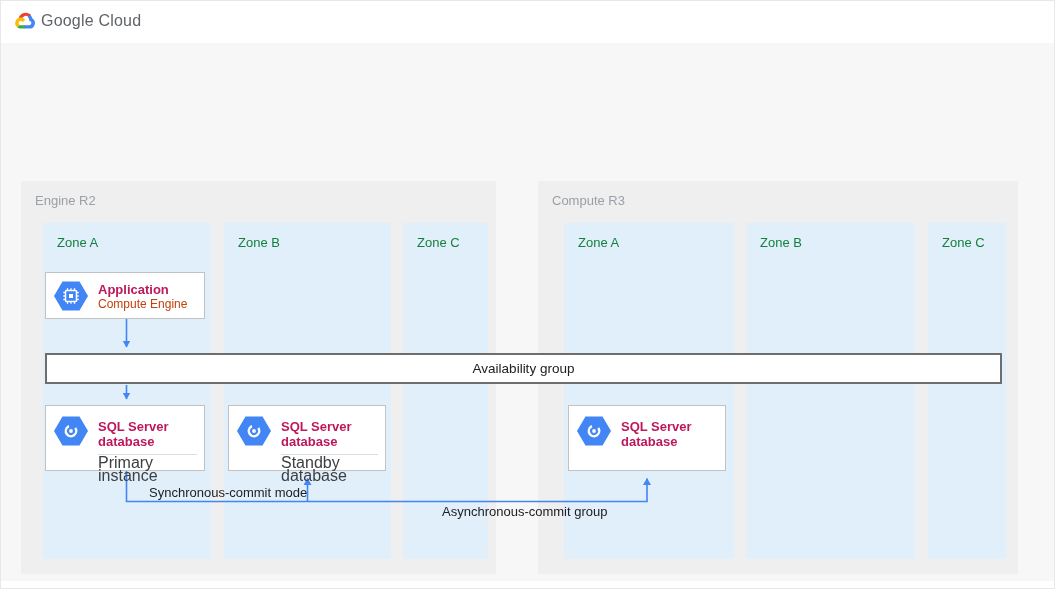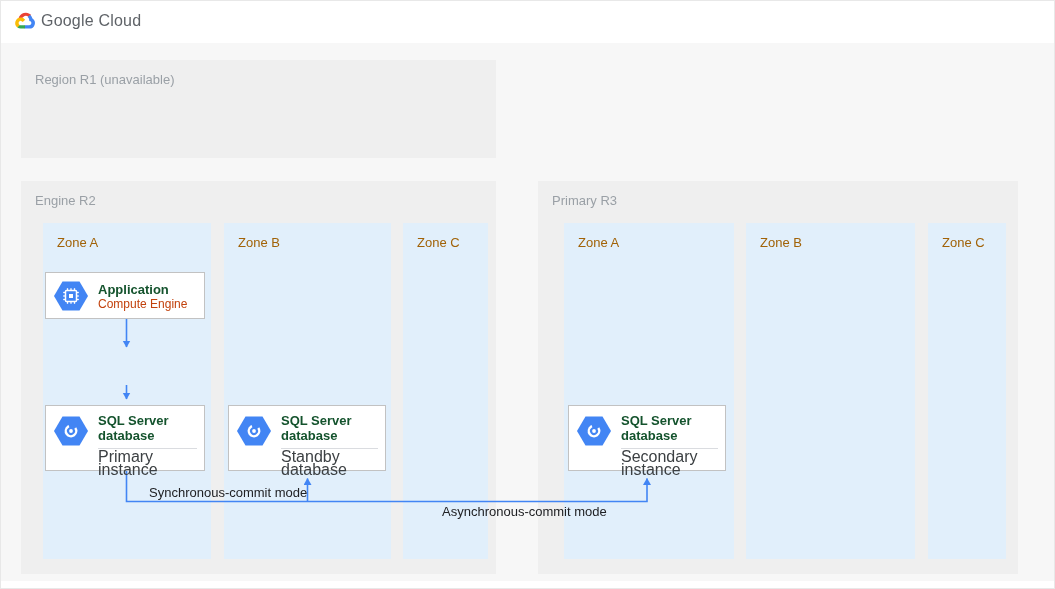--- a/index.html
+++ b/index.html
@@ -12,37 +12,37 @@
   
   .header { position:absolute; left:0; top:0; width:1055px; height:42px; background:#ffffff; }
   .logo { position:absolute; left:13px; top:11px; width:23px; height:19px; }
   .brand { position:absolute; left:40px; top:11px; font-size:16px; color:#5f6368; letter-spacing:.2px; }
   
   .board { position:absolute; left:0; top:42px; width:1055px; height:538px; background:#f7f7f7; }
   
   .region { position:absolute; background:#efefef; }
   .region-label { position:absolute; left:14px; top:12px; font-size:13px; color:#9aa0a6; }
   .zone { position:absolute; background:#e1effb; }
-  .zone-label { position:absolute; left:14px; top:12px; font-size:13px; color:#a16207; }
+  .zone-label { position:absolute; left:14px; top:12px; font-size:13px; color:#15803d; }
   #region-r1 { left:20px; top:59px; width:475px; height:98px; }
   #region-r2 { left:20px; top:180px; width:475px; height:393px; }
   #region-r3 { left:537px; top:180px; width:480px; height:393px; }
   #zone-r2-a { left:42px;  top:222px; width:168px; height:336px; }
   #zone-r2-b { left:223px; top:222px; width:167px; height:336px; }
   #zone-r2-c { left:402px; top:222px; width:85px;  height:336px; }
   #zone-r3-a { left:563px; top:222px; width:170px; height:336px; }
   #zone-r3-b { left:745px; top:222px; width:169px; height:336px; }
   #zone-r3-c { left:927px; top:222px; width:78px;  height:336px; }
   
   .node {
     position:absolute; background:#ffffff; border:1px solid #c2c2c2; z-index:10;
   }
   .node .hexicon { position:absolute; left:8px; width:34px; height:30px; }
-  .node .content { position:absolute; left:52px; top:7px; right:7px; }
-  .node .title { font-size:13px; font-weight:bold; color:#14532d; line-height:15px; }
+  .node .content { position:absolute; left:52px; top:13px; right:7px; }
+  .node .title { font-size:13px; font-weight:bold; color:#be185d; line-height:15px; }
   .node .subtitle { font-size:12px; color:#c2410c; line-height:15px; }
   .node .instance {
     font-size:16px; color:#3c4043; border-top:1px solid #dadce0;
     margin-top:5px; padding-top:1px; line-height:13px;
   }
   #node-application { left:44px; top:271px; width:160px; height:47px; }
   #node-application .hexicon { top:8px; }
   #node-application .content { top:9px; }
   #node-sql-primary   { left:44px;  top:404px; width:160px; height:66px; }
   #node-sql-standby   { left:227px; top:404px; width:158px; height:66px; }
@@ -71,39 +71,36 @@
       <path fill="#EA4335" d="M15.27 5.34h.63l1.8-1.8.09-.76A8.1 8.1 0 0 0 4.62 6.73c.19-.08.6-.19.6-.19l3.6-.59s.18-.3.28-.29a4.5 4.5 0 0 1 6.17-.32z"></path>
       <path fill="#4285F4" d="M19.32 6.74a8.1 8.1 0 0 0-2.44-3.94l-2.53 2.53a4.5 4.5 0 0 1 1.66 3.57v.45a2.25 2.25 0 1 1 0 4.5h-4.5l-.45.45v2.7l.45.45h4.5a5.85 5.85 0 0 0 3.31-10.71z"></path>
       <path fill="#34A853" d="M7 17.44h4.5v-3.59H7a2.2 2.2 0 0 1-.93-.2l-.64.2-1.8 1.8-.16.6A5.8 5.8 0 0 0 7 17.45z"></path>
       <path fill="#FBBC05" d="M7 5.75a5.85 5.85 0 0 0-3.53 10.49l2.61-2.61A2.25 2.25 0 1 1 9.06 10.65l2.61-2.61A5.84 5.84 0 0 0 7 5.75z"></path>
     </svg>
     <div class="brand">Google Cloud</div>
   </div>
 
   <div class="board"></div>
 
-  <div class="region" id="region-r1">
-    <div class="region-label">Region R1 (unavailable)</div>
-  </div>
 
   <div class="region" id="region-r2">
     <div class="region-label">Engine R2</div>
   </div>
   <div class="zone" id="zone-r2-a">
     <div class="zone-label">Zone A</div>
   </div>
   <div class="zone" id="zone-r2-b">
     <div class="zone-label">Zone B</div>
   </div>
   <div class="zone" id="zone-r2-c">
     <div class="zone-label">Zone C</div>
   </div>
 
   <div class="region" id="region-r3">
-    <div class="region-label">Primary R3</div>
+    <div class="region-label">Compute R3</div>
   </div>
   <div class="zone" id="zone-r3-a">
     <div class="zone-label">Zone A</div>
   </div>
   <div class="zone" id="zone-r3-b">
     <div class="zone-label">Zone B</div>
   </div>
   <div class="zone" id="zone-r3-c">
     <div class="zone-label">Zone C</div>
   </div>
@@ -113,22 +110,25 @@
       <marker id="arrow" markerUnits="userSpaceOnUse" markerWidth="10" markerHeight="10" refX="6.5" refY="4" orient="auto">
         <path d="M0,0 L7,4 L0,8 z" fill="#4285F4"></path>
       </marker>
     </defs>
     <line x1="125.5" y1="318" x2="125.5" y2="346" stroke="#4285F4" stroke-width="1.6" marker-end="url(#arrow)"></line>
     <line x1="125.5" y1="384" x2="125.5" y2="398" stroke="#4285F4" stroke-width="1.6" marker-end="url(#arrow)"></line>
     <path d="M125.5,470 V500.5 H646 V477.5" fill="none" stroke="#4285F4" stroke-width="1.6" marker-end="url(#arrow)"></path>
     <path d="M306.5,500.5 V477.5" fill="none" stroke="#4285F4" stroke-width="1.6" marker-end="url(#arrow)"></path>
   </svg>
   <div class="edge-label" id="label-sync">Synchronous-commit mode</div>
-  <div class="edge-label" id="label-async">Asynchronous-commit mode</div>
+  <div class="edge-label" id="label-async">Asynchronous-commit group</div>
 
+  <div id="availability-bar">
+    <span class="bar-label">Availability group</span>
+  </div>
 
   <div class="node" id="node-application">
     <svg class="hexicon" viewBox="0 0 34 30">
       <polygon points="8.5,0.5 25.5,0.5 34,15 25.5,29.5 8.5,29.5 0,15" fill="#4285F4"></polygon>
       <rect x="11.5" y="9.5" width="11" height="11" rx="1" fill="none" stroke="#ffffff" stroke-width="1.5"></rect>
       <rect x="15" y="13" width="4" height="4" fill="#ffffff"></rect>
       <g stroke="#ffffff" stroke-width="1.3">
         <line x1="13.5" y1="7.2" x2="13.5" y2="9.5"></line>
           <line x1="17" y1="7.2" x2="17" y2="9.5"></line>
           <line x1="20.5" y1="7.2" x2="20.5" y2="9.5"></line>
@@ -174,17 +174,16 @@
   </div>
 
   <div class="node sqlnode" id="node-sql-secondary">
     <svg class="hexicon" viewBox="0 0 34 30">
       <polygon points="8.5,0.5 25.5,0.5 34,15 25.5,29.5 8.5,29.5 0,15" fill="#4285F4"></polygon>
       <circle cx="17" cy="15" r="5.2" fill="none" stroke="#ffffff" stroke-width="2.4" stroke-dasharray="25 8" transform="rotate(-35 17 15)"></circle>
       <circle cx="17" cy="15" r="1.9" fill="#ffffff"></circle>
     </svg>
     <div class="content">
       <div class="title">SQL Server database</div>
-      <div class="instance">Secondary instance</div>
     </div>
   </div>
 
 </div>
 
 </body></html>

